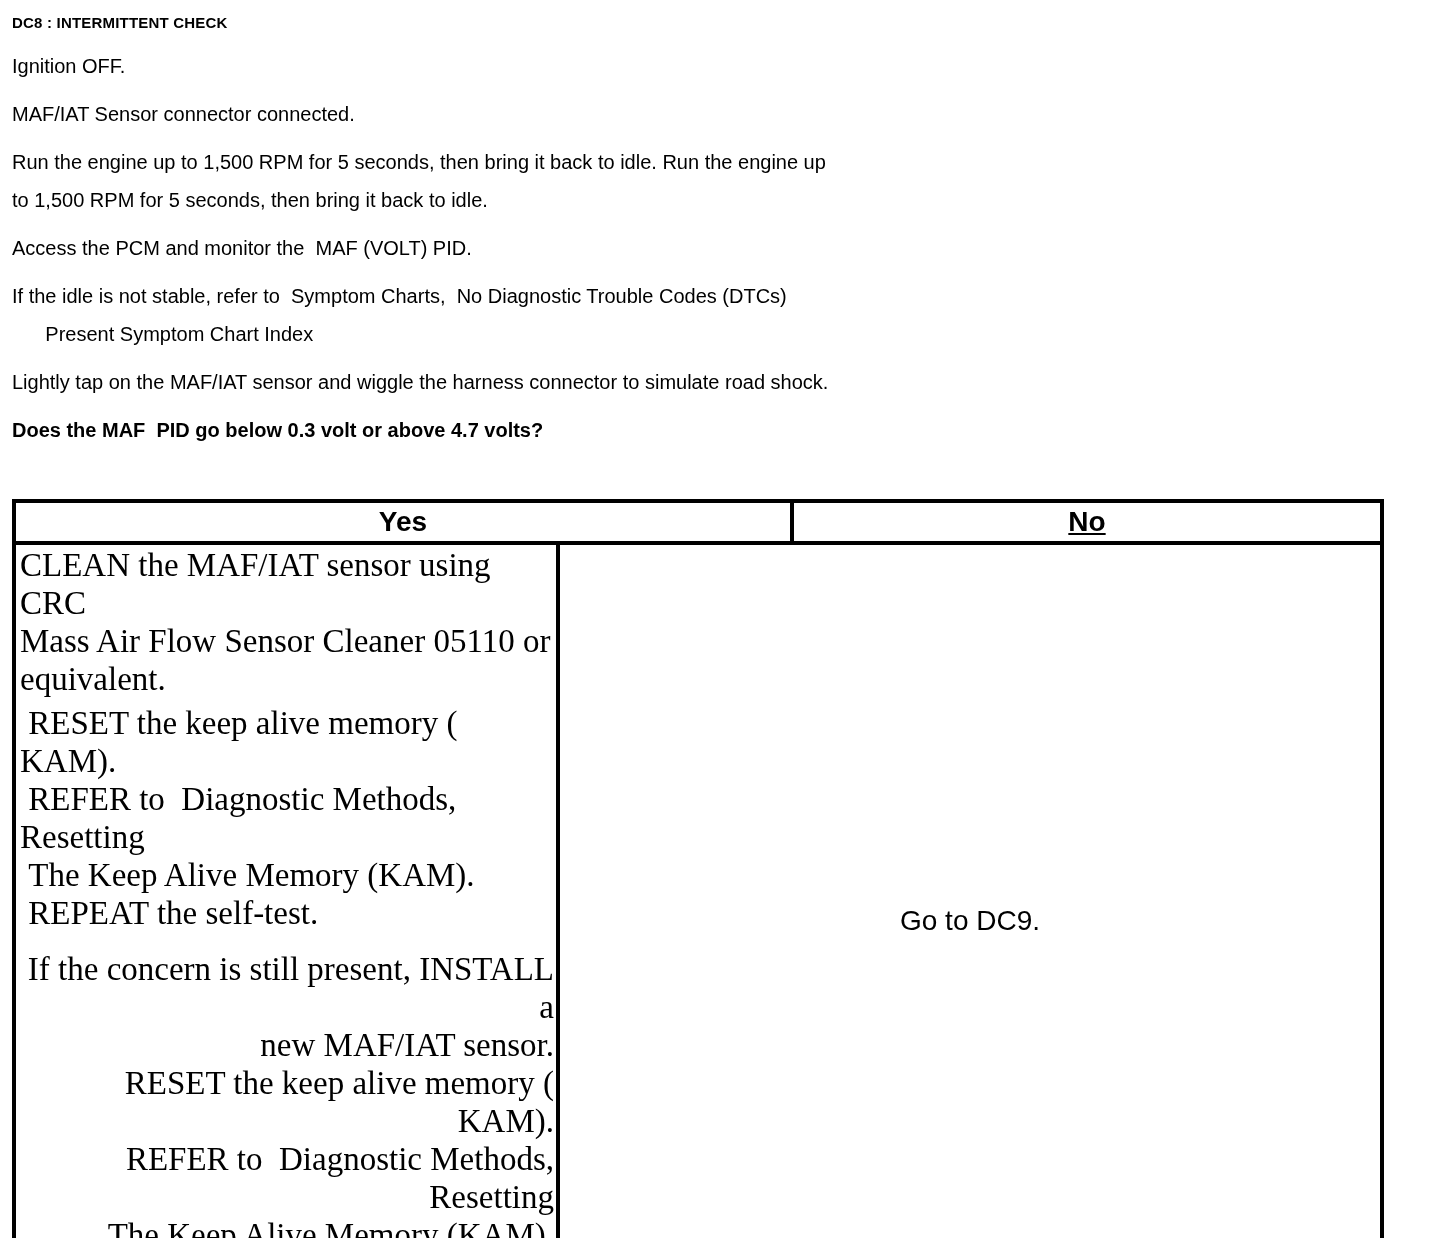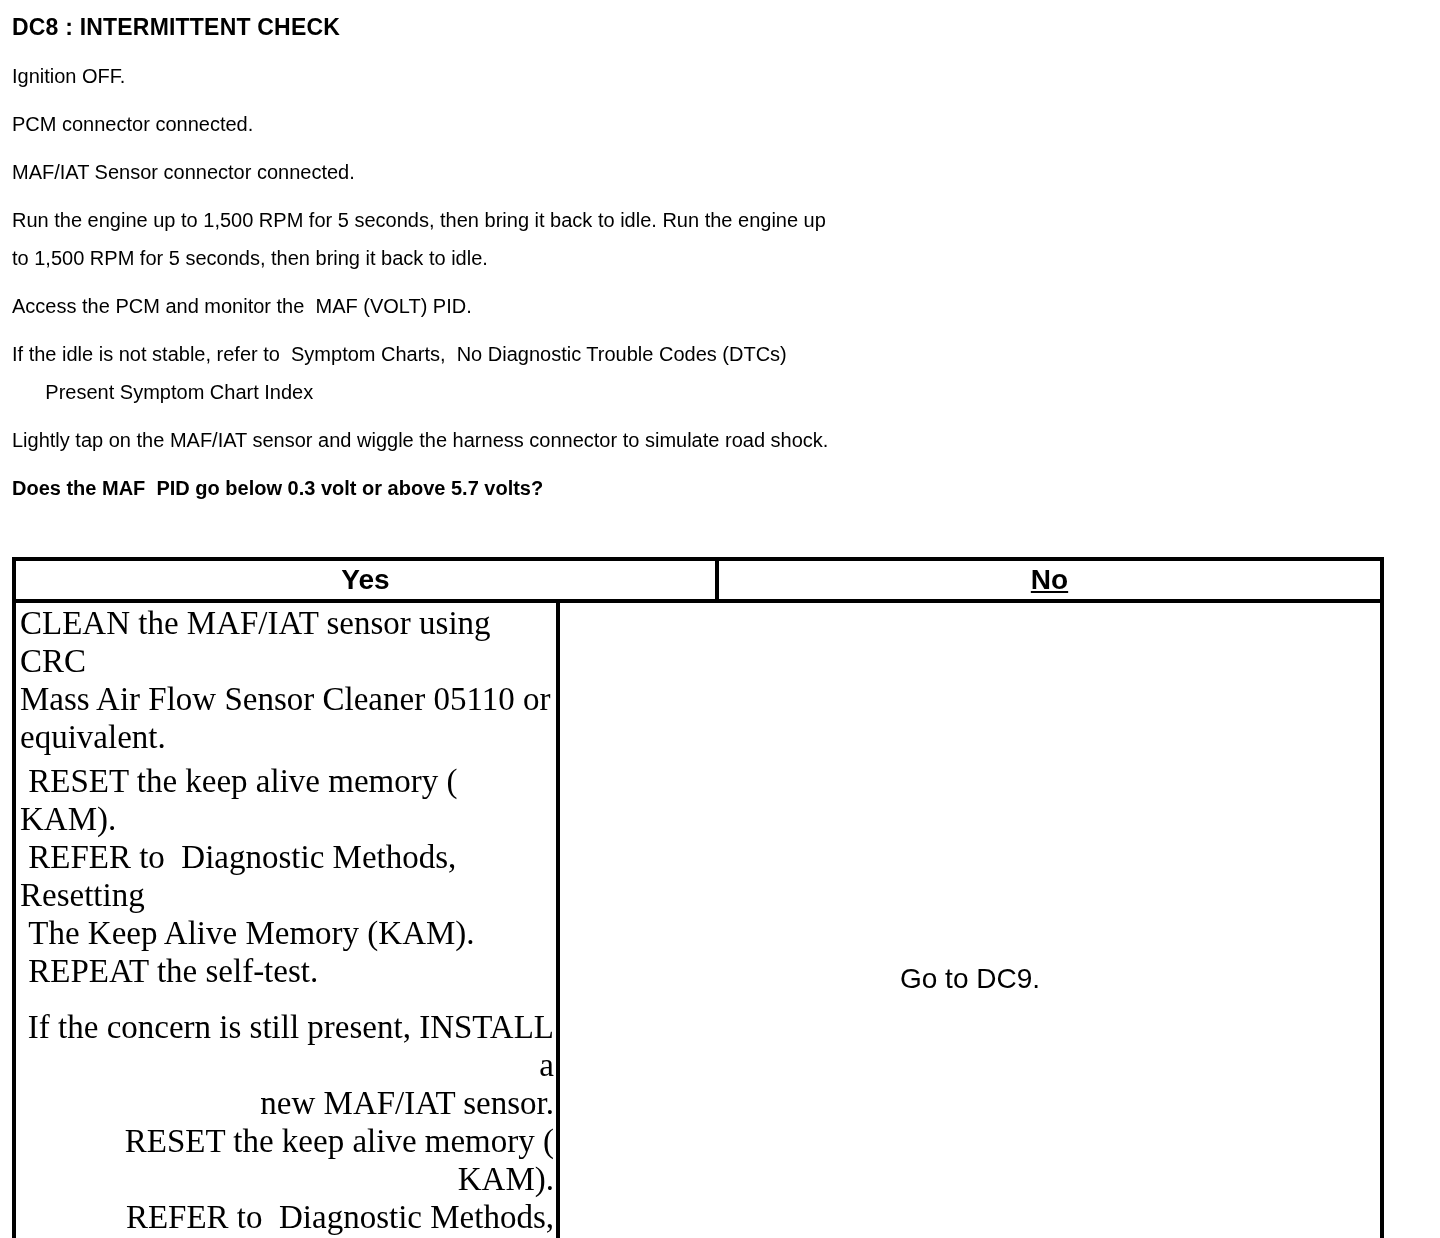--- a/index.html
+++ b/index.html
@@ -12,21 +12,21 @@
   body {
     width: 1440px;
     height: 1238px;
     overflow: hidden;
   }
   .doc {
     padding: 14px 12px 0 12px;
     box-sizing: border-box;
   }
   .title {
-    font-size: 23px;
+    font-size: 15px;
     font-weight: bold;
     letter-spacing: 0.2px;
     margin: 0 0 16px 0;
     white-space: pre-wrap;
   }
   .para {
     font-size: 20px;
     line-height: 38px;
     margin: 0 0 10px 0;
     white-space: pre-wrap;
@@ -47,21 +47,21 @@
     border-bottom: 4px solid #000;
   }
   .th {
     font-size: 28px;
     font-weight: bold;
     text-align: center;
     padding: 4px 0 4px 0;
     line-height: 30px;
   }
   .th-yes {
-    width: 703px;
+    width: 778px;
     box-sizing: border-box;
     border-right: 4px solid #000;
   }
   .th-no {
     flex: 1;
     text-decoration: underline;
   }
   .tbody {
     display: flex;
     min-height: 557px;
@@ -93,36 +93,35 @@
 </style>
 </head>
 <body>
 
 <div class="doc">
 
   <h1 class="title">DC8 : INTERMITTENT CHECK</h1>
 
   <p class="para">Ignition OFF.</p>
 
-  <p class="para">PCM connector connected.</p>
 
   <p class="para">MAF/IAT Sensor connector connected.</p>
 
 
   <p class="para">Run the engine up to 1,500 RPM for 5 seconds, then bring it back to idle. Run the engine up
 to 1,500 RPM for 5 seconds, then bring it back to idle.</p>
 
   <p class="para">Access the PCM and monitor the  MAF (VOLT) PID.</p>
 
   <p class="para">If the idle is not stable, refer to  Symptom Charts,  No Diagnostic Trouble Codes (DTCs)
       Present Symptom Chart Index</p>
 
   <p class="para">Lightly tap on the MAF/IAT sensor and wiggle the harness connector to simulate road shock.</p>
 
-  <p class="para bold">Does the MAF  PID go below 0.3 volt or above 5.7 volts?</p>
+  <p class="para bold">Does the MAF  PID go below 0.3 volt or above 4.7 volts?</p>
 
   <div class="qtable">
     <div class="thead">
       <div class="th th-yes">Yes</div>
       <div class="th th-no">No</div>
     </div>
     <div class="tbody">
       <div class="td-yes">
         <div class="cell-block block-0">CLEAN the MAF/IAT sensor using CRC
 Mass Air Flow Sensor Cleaner 05110 or

